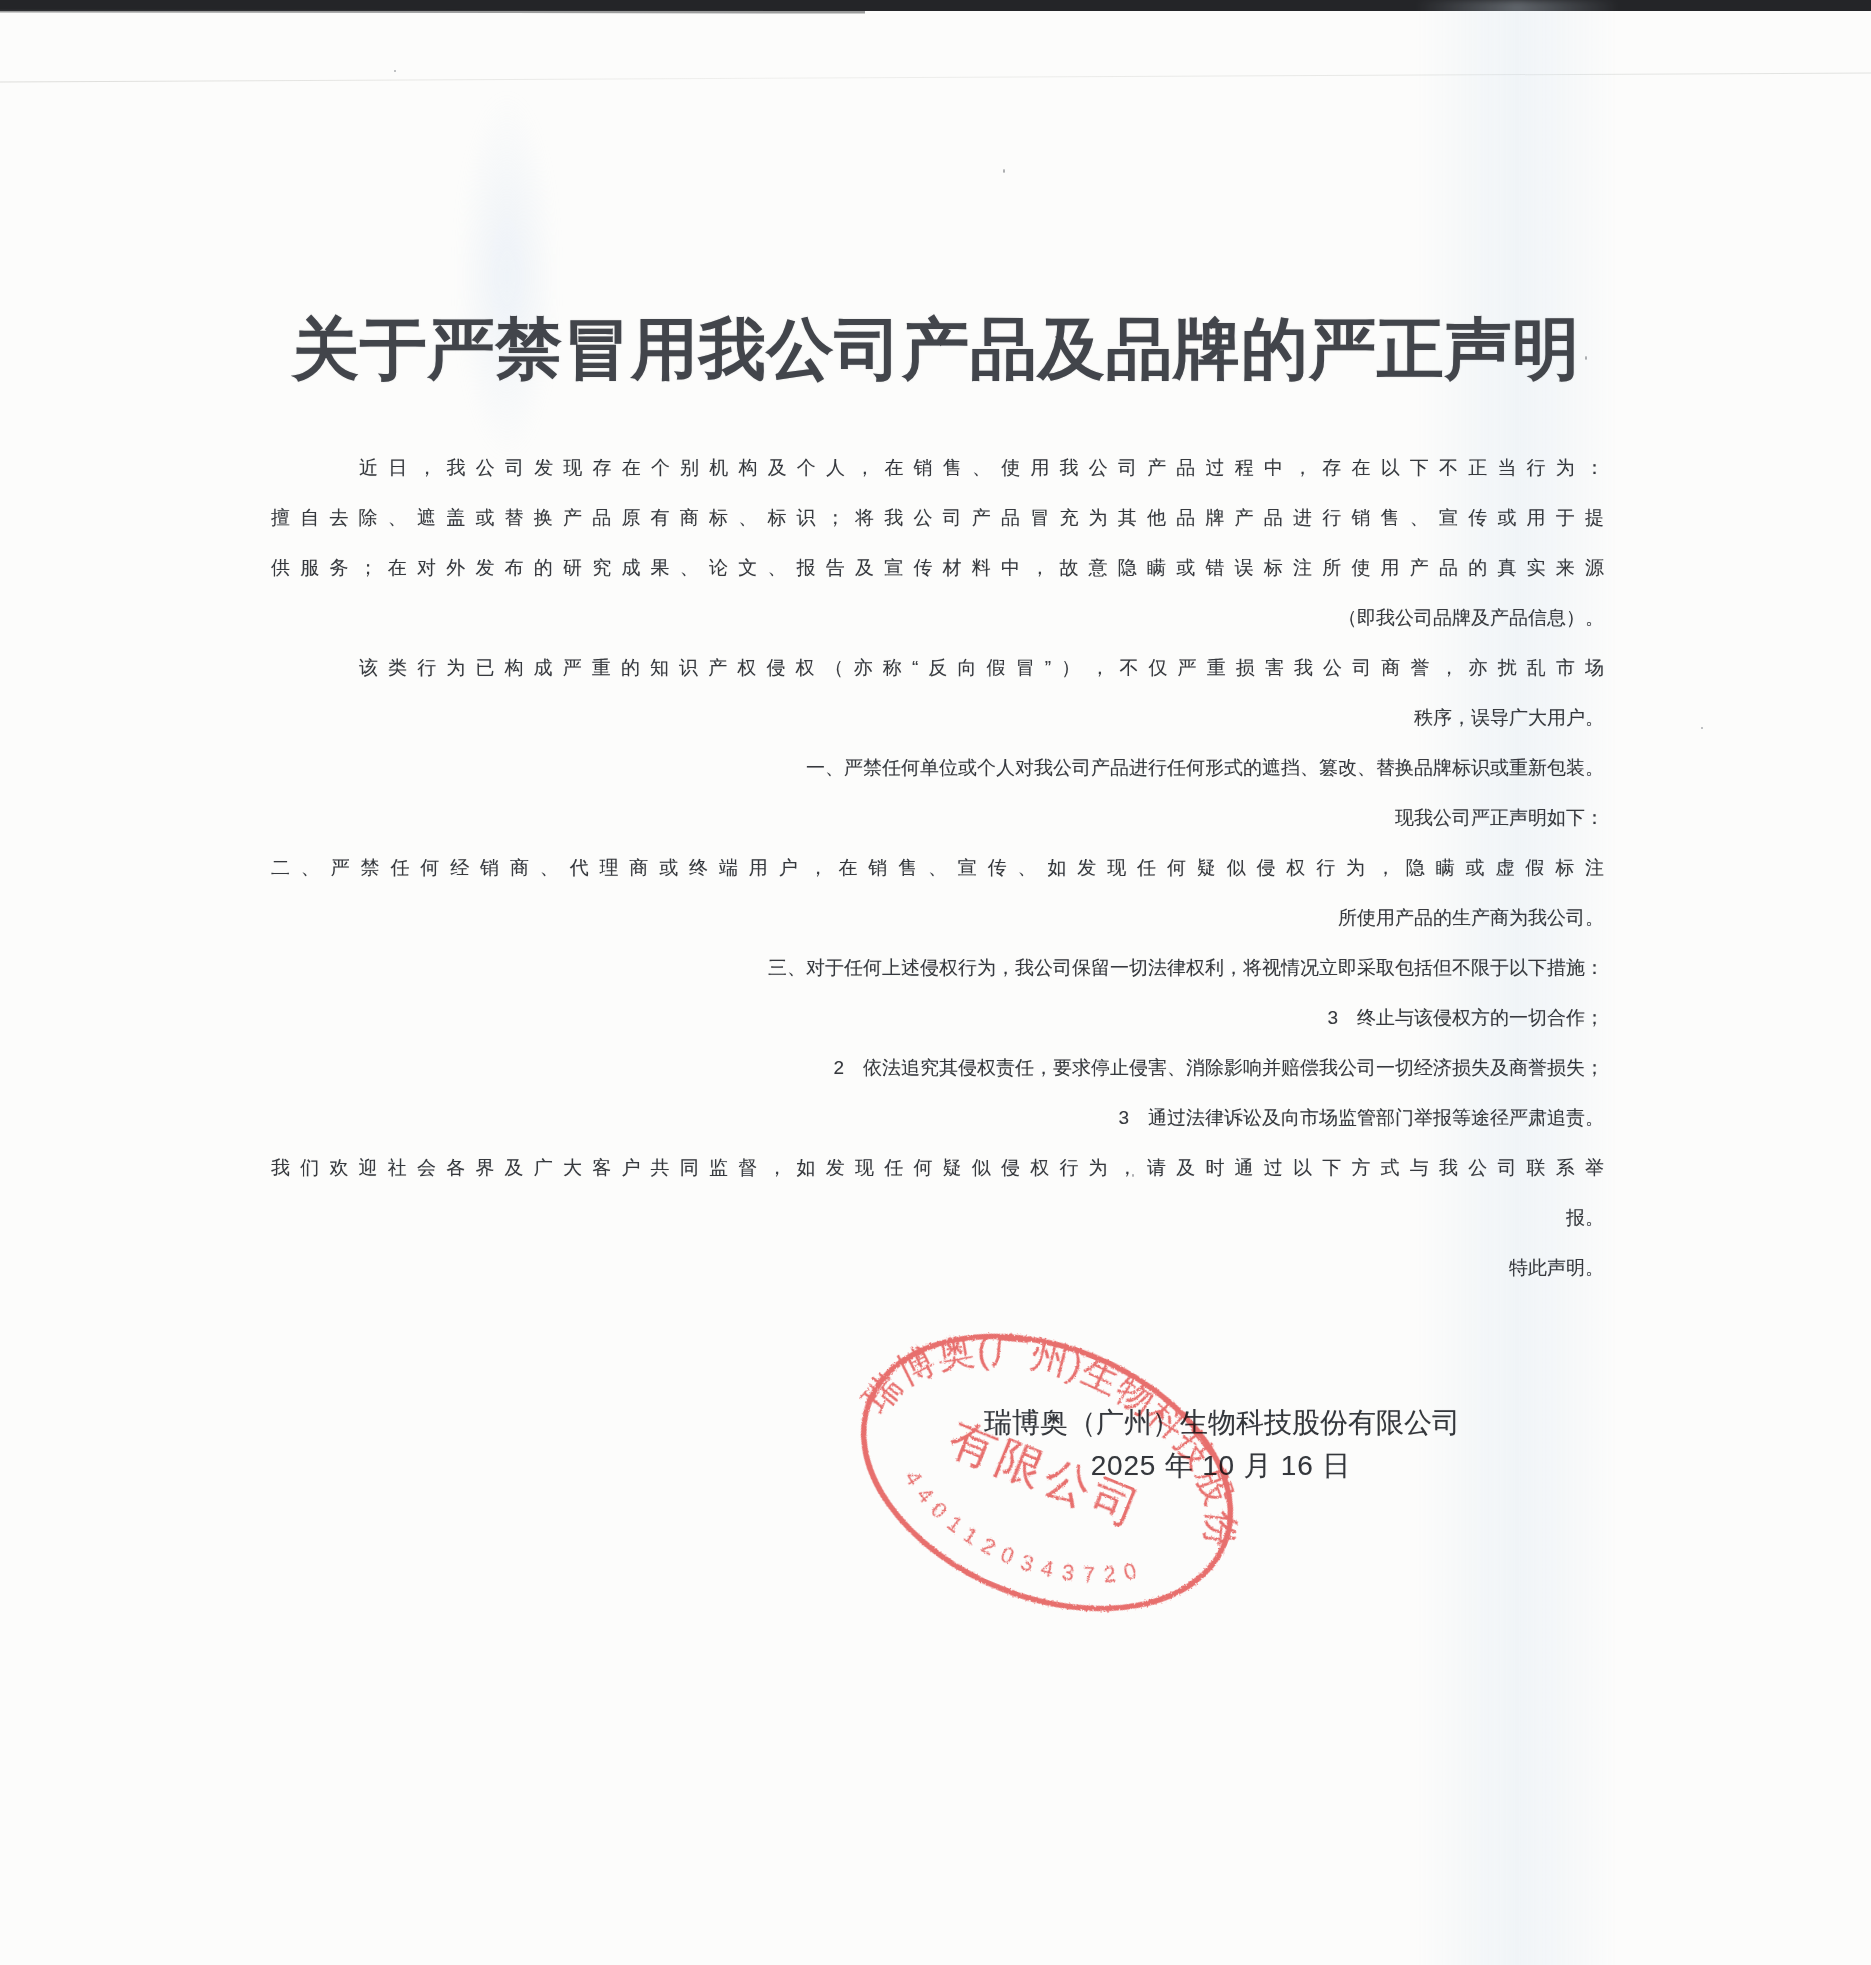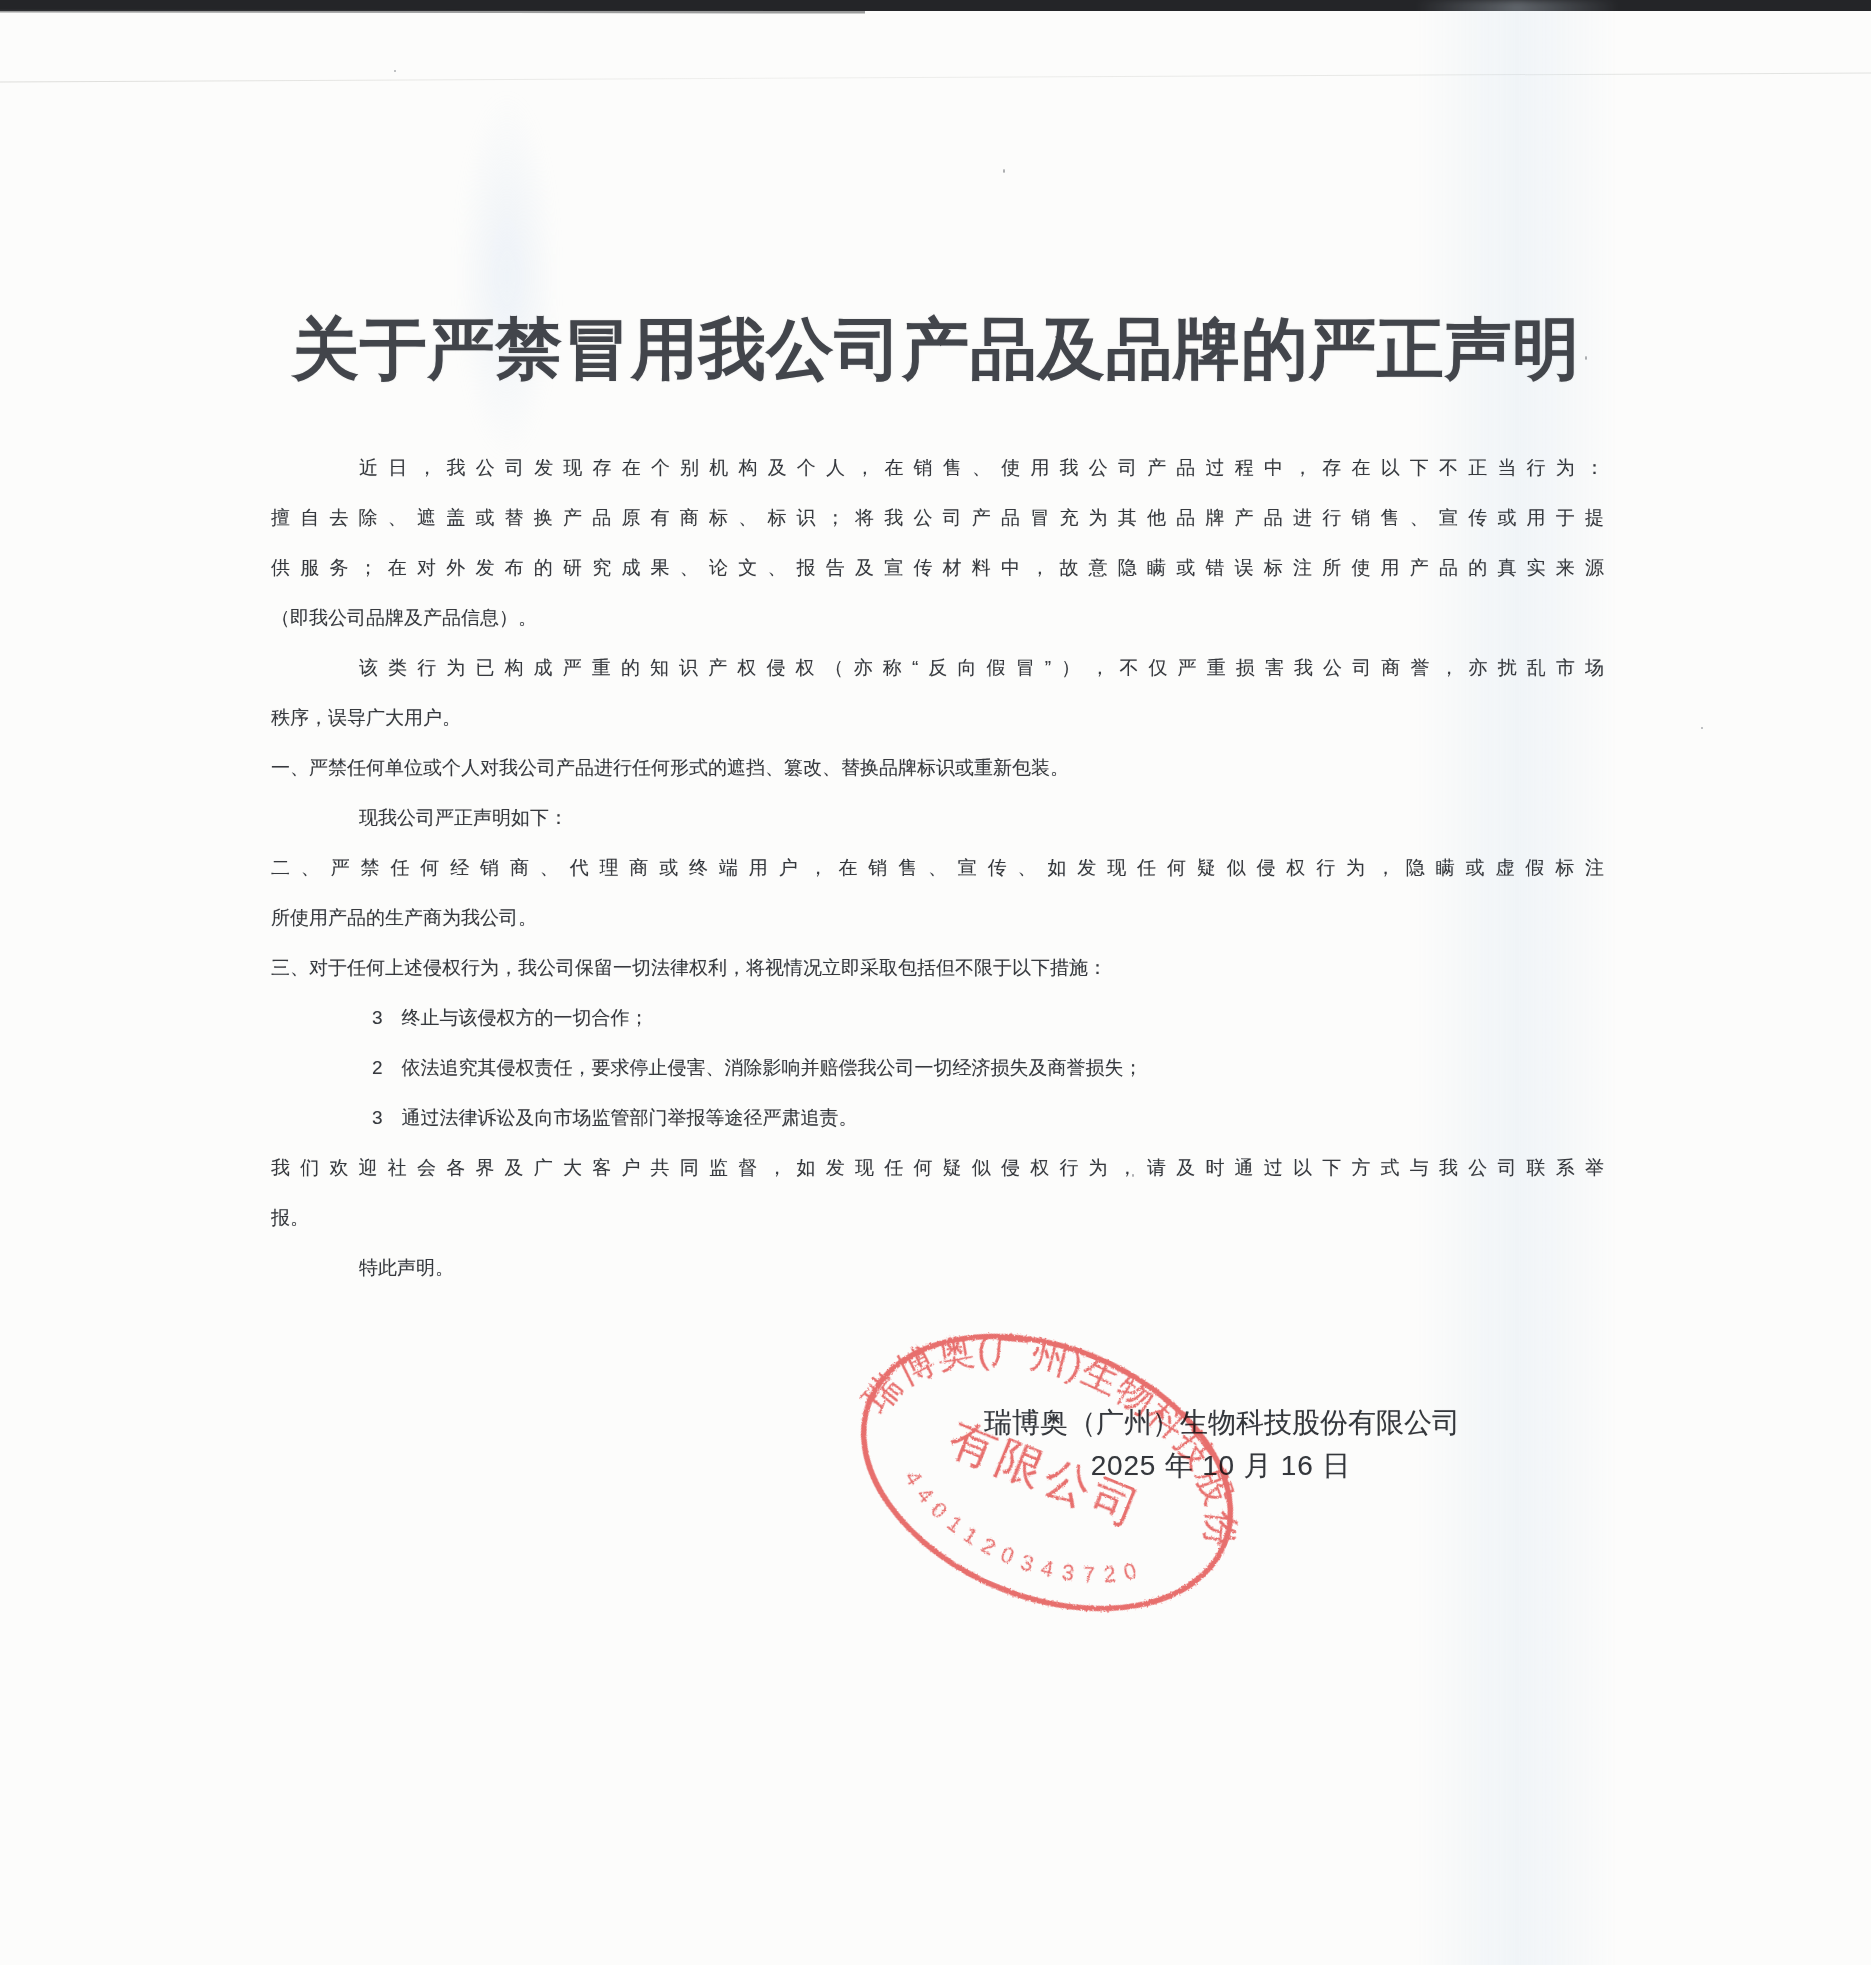--- a/index.html
+++ b/index.html
@@ -30,21 +30,21 @@
     text-align:center;
     font-size:67px;line-height:79px;font-weight:600;
     letter-spacing:0.8px;color:#42454b;
     text-shadow:0 0 1.2px rgba(66,69,75,.35);
   }
   .body-text{
     position:absolute;left:271px;top:443px;width:1333px;
     font-size:19px;line-height:50px;
     text-shadow:0 0 0.8px rgba(54,57,62,.28);
   }
-  .bl{height:50px;white-space:nowrap;text-align:left;}
+  .bl{height:50px;white-space:nowrap;text-align:right;}
   .just{text-align:justify;text-align-last:justify;white-space:normal;}
   .ind2{text-indent:88px;}
   .ind3{text-indent:101px;}
 
   .sig-company{
     position:absolute;top:1390px;right:396px;margin:16px;
     font-size:28px;line-height:34px;color:#34373c;
     text-shadow:0 0 0.8px rgba(54,57,62,.28);
   }
   .sig-date{

